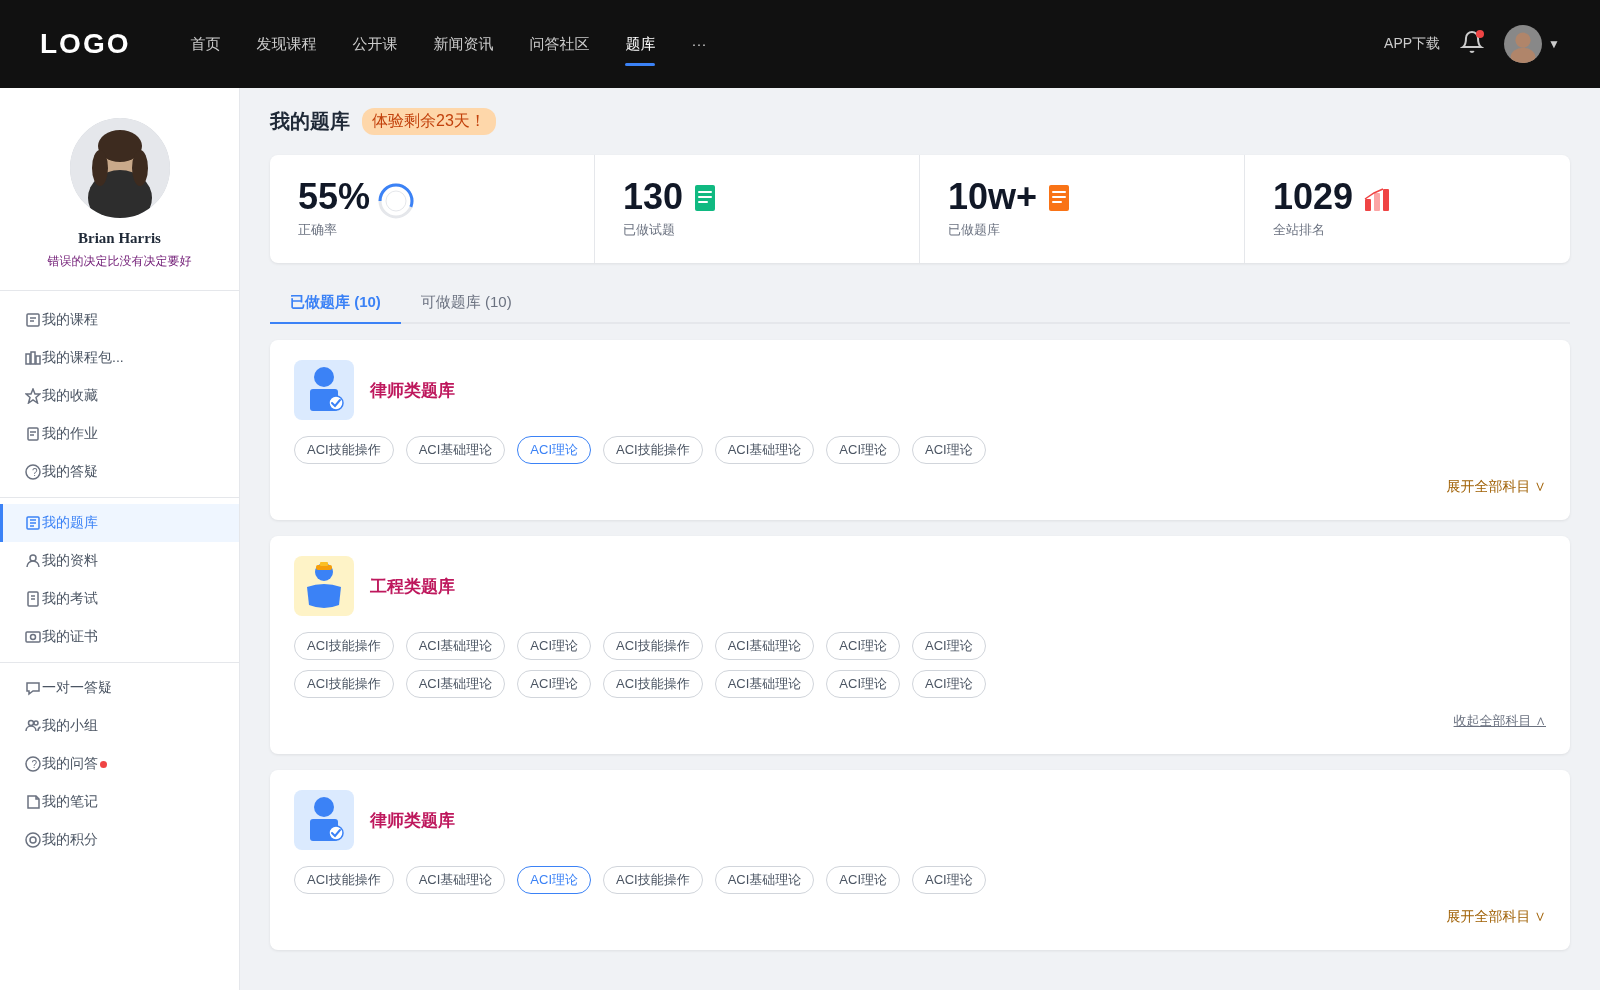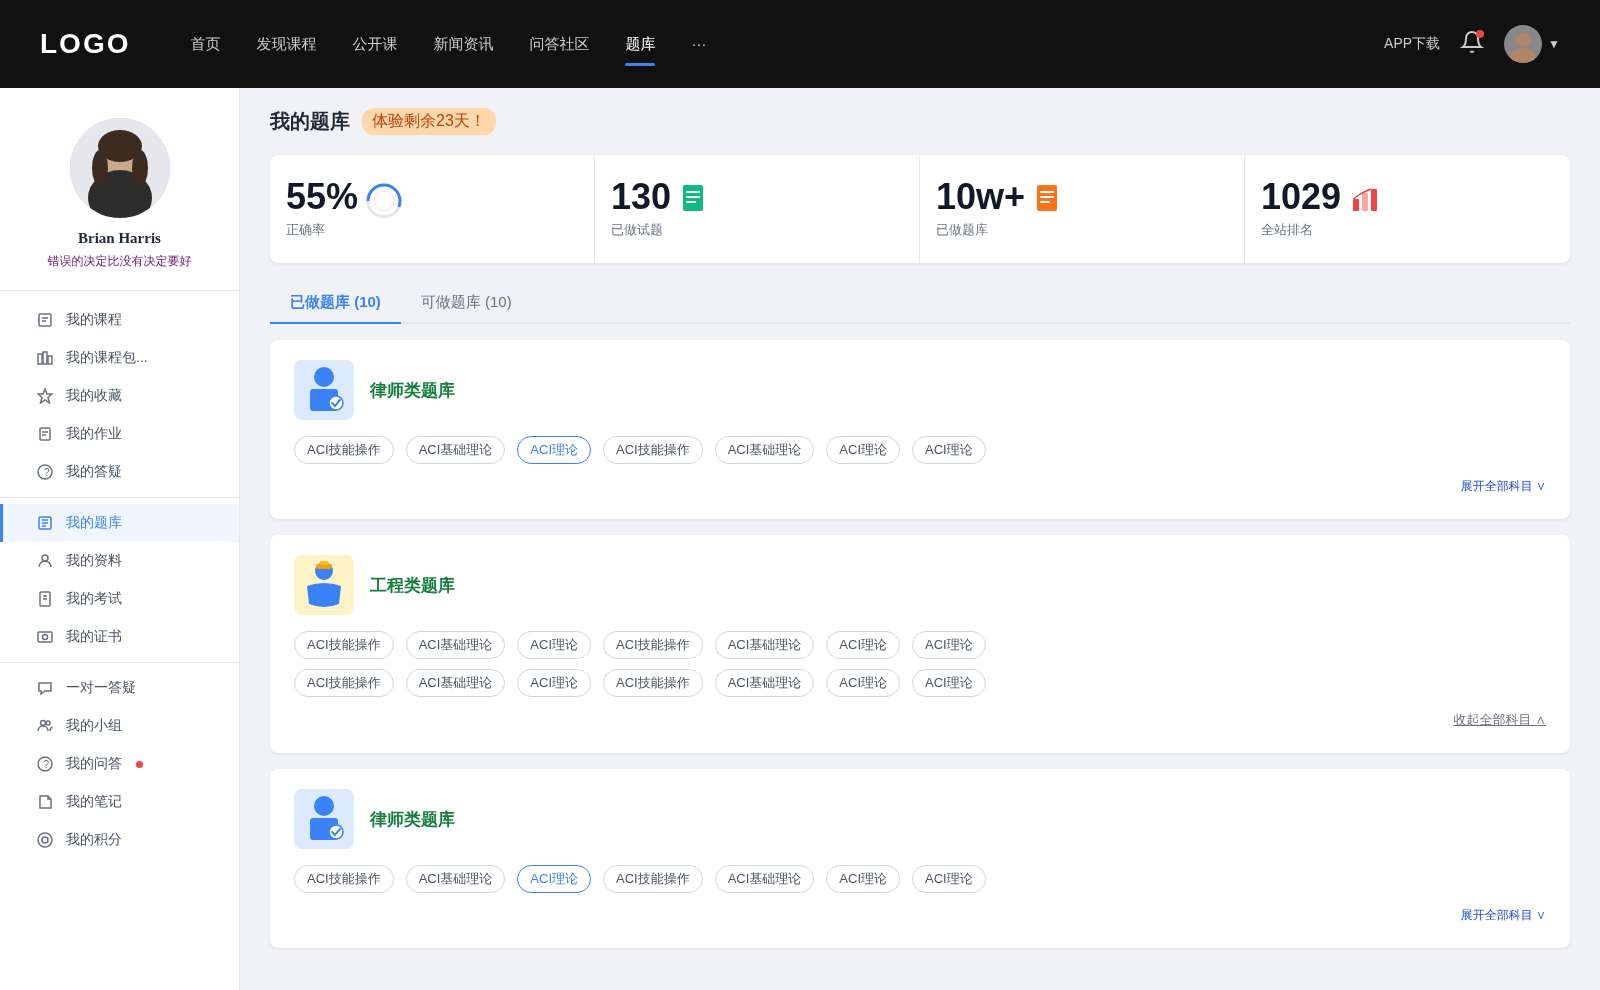--- a/index.html
+++ b/index.html
@@ -137,22 +137,21 @@
       font-size: 12px;
       color: #701a75;
       text-align: center;
     }
     .sidebar-menu {
       padding: 10px 0;
     }
     .sidebar-item {
       display: flex;
       align-items: center;
-      gap: 12px;
-      padding: 10px 36px;
+      padding: 10px 24px;
       cursor: pointer;
       color: #4b5563;
       font-size: 14px;
       position: relative;
     }
     .sidebar-item.active {
       color: #3b82f6;
       background: #eff6ff;
     }
     .sidebar-item.active::before {
@@ -217,21 +216,21 @@
     
     .stats-row {
       display: grid;
       grid-template-columns: repeat(4, 1fr);
       background: white;
       border-radius: 8px;
       margin-bottom: 20px;
       box-shadow: 0 1px 3px rgba(0,0,0,0.08);
     }
     .stat-item {
-      padding: 24px 16px;
+      padding: 24px 28px;
       border-right: 1px solid #e5e7eb;
       display: flex;
       align-items: flex-start;
       gap: 8px;
     }
     .stat-item:last-child { border-right: none; }
     .stat-text {}
     .stat-value {
       font-size: 36px;
       font-weight: 700;
@@ -298,21 +297,21 @@
       background: #dbeafe;
       border-radius: 8px;
       display: flex;
       align-items: center;
       justify-content: center;
       flex-shrink: 0;
     }
     .qbank-title {
       font-size: 17px;
       font-weight: 600;
-      color: #15803d;
+      color: #be185d;
     }
     .tags-row {
       display: flex;
       flex-wrap: wrap;
       gap: 12px;
       margin-bottom: 10px;
     }
     .tag {
       padding: 4px 12px;
       border: 1px solid #d1d5db;
@@ -321,22 +320,22 @@
       color: #4b5563;
       cursor: pointer;
     }
     .tag.active {
       border-color: #3b82f6;
       color: #3b82f6;
       background: white;
     }
     .expand-link {
       text-align: right;
-      color: #1d4ed8;
-      font-size: 12px;
+      color: #a16207;
+      font-size: 14px;
       cursor: pointer;
       padding: 4px 0;
     }
     .collapse-link {
       text-align: right;
       color: #6b7280;
       font-size: 13px;
       cursor: pointer;
       padding: 4px 0;
       text-decoration: underline;

